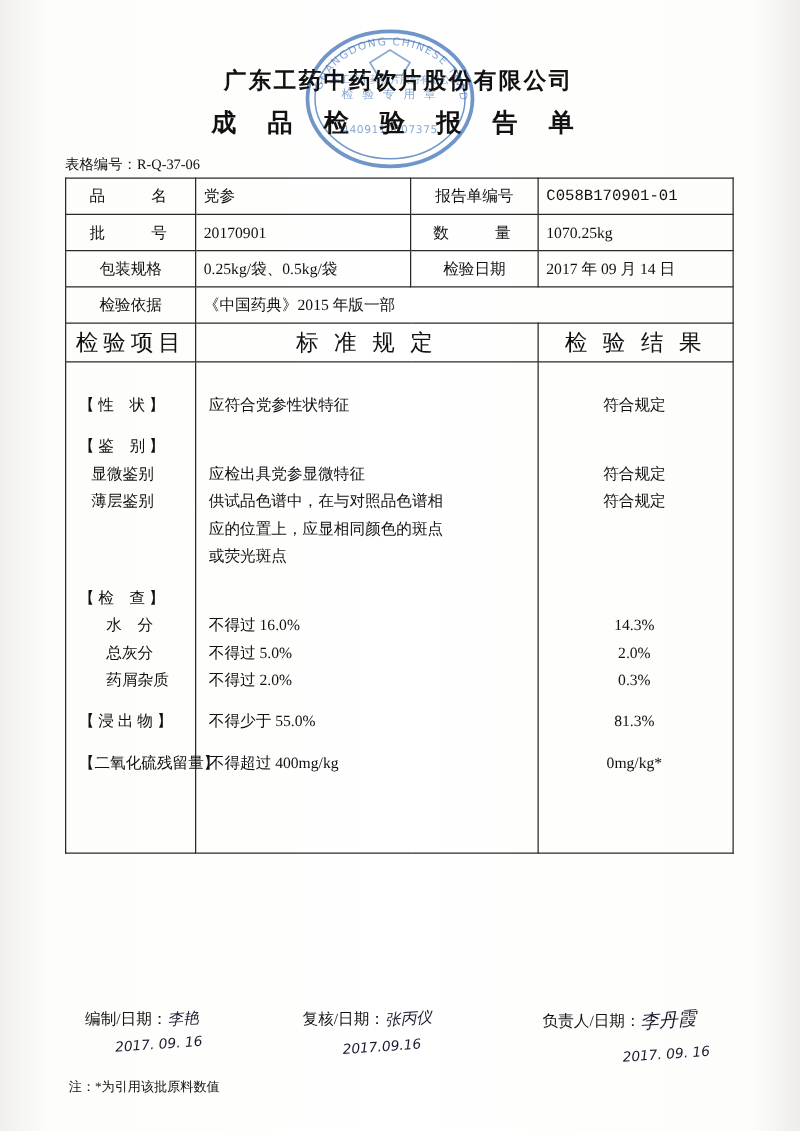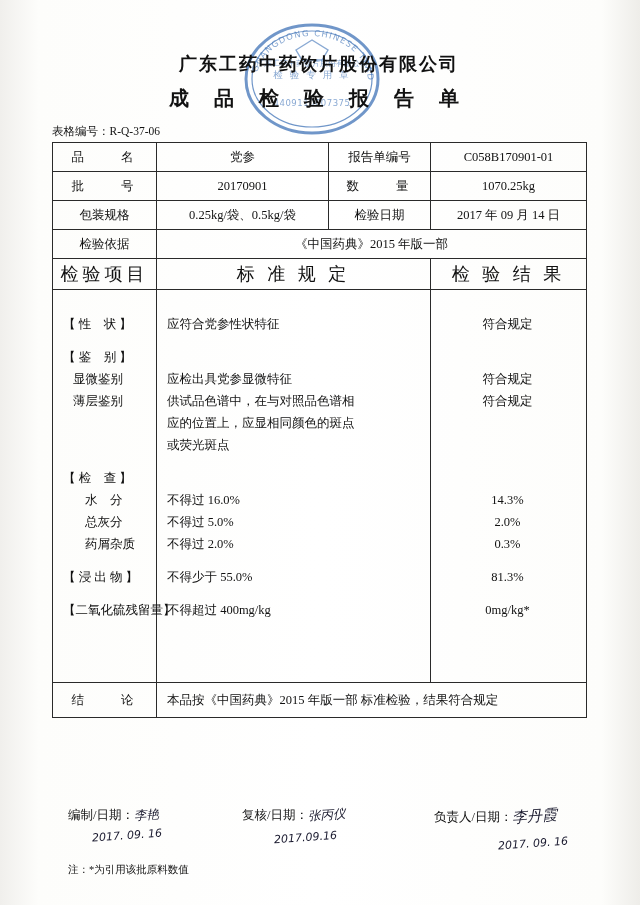--- a/index.html
+++ b/index.html
@@ -58,22 +58,22 @@
     border:1px solid #2a2a2a;
     font-size:12.5px;
     padding:0 6px;
     vertical-align:middle;
   }
   .lbl{
     text-align:center;
     letter-spacing:4px;
   }
   .lbl-nosp{text-align:center;letter-spacing:0;}
-  .ctr{text-align:center;}
-  .r1 td{height:28px;}
+  .ctr{text-align:left;}
+  .r1 td{height:28px;font-family:Liberation Mono, monospace;}
   .rowh td{height:28px;}
   .hdrow td{height:30px;text-align:center;letter-spacing:4px;font-size:18px;}
   
   .bodycell{
     height:380px;
     vertical-align:top;
     padding-top:12px;
     padding-left:10px;
     font-size:12.5px;
     line-height:22px;
@@ -97,21 +97,21 @@
     font-style:italic;
     color:#1a1a2e;
     transform:rotate(-4deg);
     display:inline-block;
   }
   .sigdate{
     position:absolute;font-family:"DejaVu Sans",sans-serif;font-style:italic;
     font-size:11px;color:#1b1b30;transform:rotate(-4deg);
   }
   .note{
-    position:absolute;left:38px;top:849px;font-size:10.5px;
+    position:absolute;left:25px;top:849px;font-size:10.5px;
   }
 </style>
 </head>
 <body>
 
 <div class="page">
   <div class="sheet">
 
     <div class="stamp">
       <svg width="160" height="118" viewBox="0 0 160 118">
@@ -228,24 +228,20 @@
             <div class="gap"></div>
             <div class="itm">&nbsp;</div>
             <div class="itm">14.3%</div>
             <div class="itm">2.0%</div>
             <div class="itm">0.3%</div>
             <div class="gap"></div>
             <div class="itm">81.3%</div>
             <div class="gap"></div>
             <div class="itm">0mg/kg*</div>
           </td>
-        </tr>
-        <tr class="concl">
-          <td class="lbl">结　　论</td>
-          <td colspan="3" style="padding-left:10px">本品按《中国药典》2015 年版一部 标准检验，结果符合规定</td>
         </tr>
       </tbody>
     </table>
 
     <div class="sig">
       <div class="cell c1">
         <span>编制/日期：</span><span class="hand">李艳</span>
       </div>
       <div class="cell c2">
         <span>复核/日期：</span><span class="hand">张丙仪</span>

